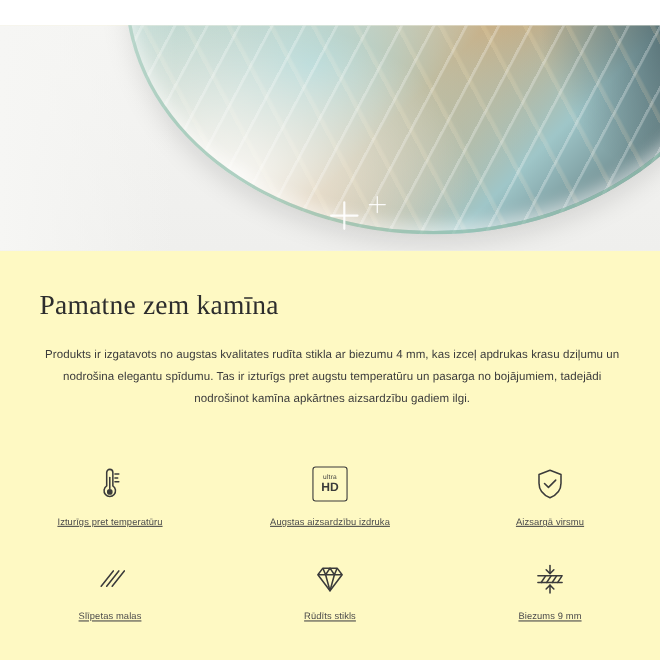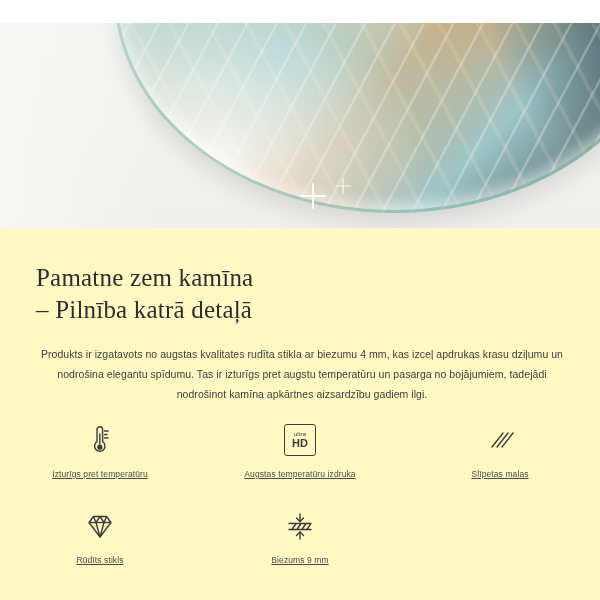--- a/index.html
+++ b/index.html
@@ -180,21 +180,20 @@
       <div class="glass-edge"></div>
     </div>
     <div class="hero-left-fade"></div>
     <div class="sparkle s1"></div>
     <div class="sparkle s2"></div>
   </div>
 
   <div class="content">
     <h1 class="heading">
       <span>Pamatne zem kamīna</span>
-      <span class="line2">– Pilnība katrā detaļā</span>
     </h1>
     <p class="paragraph">Produkts ir izgatavots no augstas kvalitates rudīta stikla ar biezumu 4 mm, kas izceļ apdrukas krasu dziļumu un nodrošina elegantu spīdumu. Tas ir izturīgs pret augstu temperatūru un pasarga no bojājumiem, tadejādi nodrošinot kamīna apkārtnes aizsardzību gadiem ilgi.</p>
   </div>
 
   <div class="features">
 
     <div class="feature">
       <div class="feature-icon">
         <svg width="34" height="34" viewBox="0 0 34 34" fill="none" stroke="#3b3b3b" stroke-width="1.4" stroke-linecap="round">
           <path d="M14 6.5a2.8 2.8 0 0 1 5.6 0v12.2a5.2 5.2 0 1 1-5.6 0z"></path>
@@ -208,23 +207,32 @@
       <div class="feature-label">Izturīgs pret temperatūru</div>
     </div>
 
     <div class="feature">
       <div class="feature-icon">
         <div class="hd-box">
           <div class="u">ultra</div>
           <div class="hd">HD</div>
         </div>
       </div>
-      <div class="feature-label">Augstas temperatūru izdruka</div>
-    </div>
-
+      <div class="feature-label">Augstas aizsardzību izdruka</div>
+    </div>
+
+    <div class="feature">
+      <div class="feature-icon">
+        <svg width="34" height="34" viewBox="0 0 34 34" fill="none" stroke="#3b3b3b" stroke-width="1.4" stroke-linecap="round" stroke-linejoin="round">
+          <path d="M17 4.5l10 3.8v8.1c0 6.3-4.2 10.8-10 13.1-5.8-2.3-10-6.8-10-13.1V8.3z"></path>
+          <path d="M12 16.5l3.6 3.6 6.6-6.6"></path>
+        </svg>
+      </div>
+      <div class="feature-label">Aizsargā virsmu</div>
+    </div>
 
     <div class="feature">
       <div class="feature-icon">
         <svg width="34" height="34" viewBox="0 0 34 34" fill="none" stroke="#3b3b3b" stroke-width="1.4" stroke-linecap="round">
           <line x1="9" y1="24" x2="20" y2="10"></line>
           <line x1="14" y1="24" x2="25" y2="10"></line>
           <line x1="19" y1="24" x2="30" y2="10"></line>
         </svg>
       </div>
       <div class="feature-label">Slīpetas malas</div>

